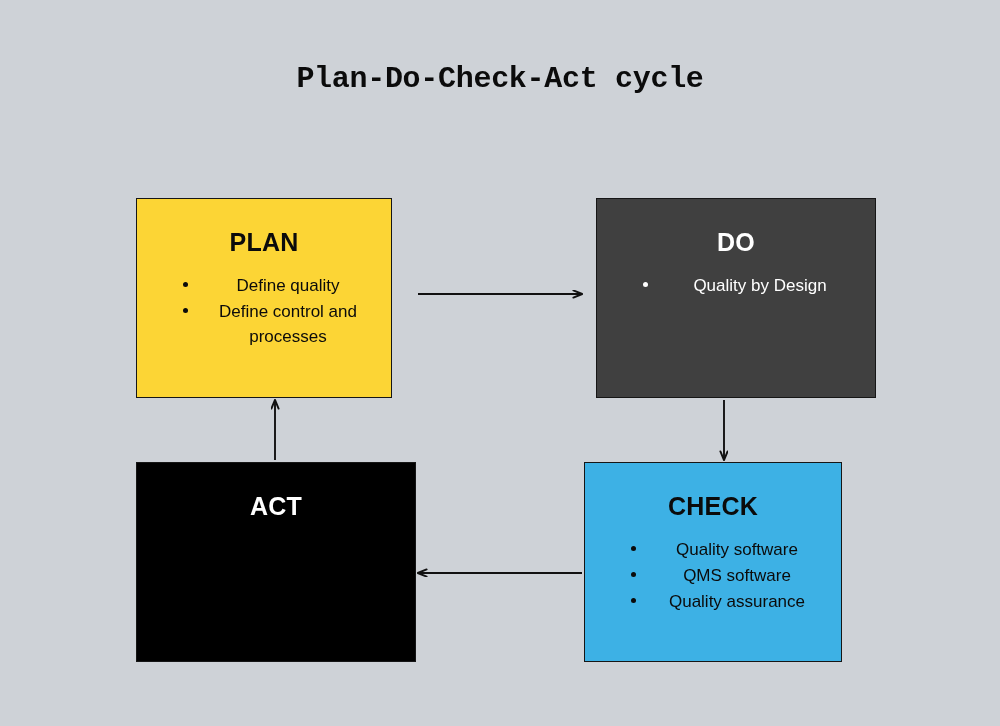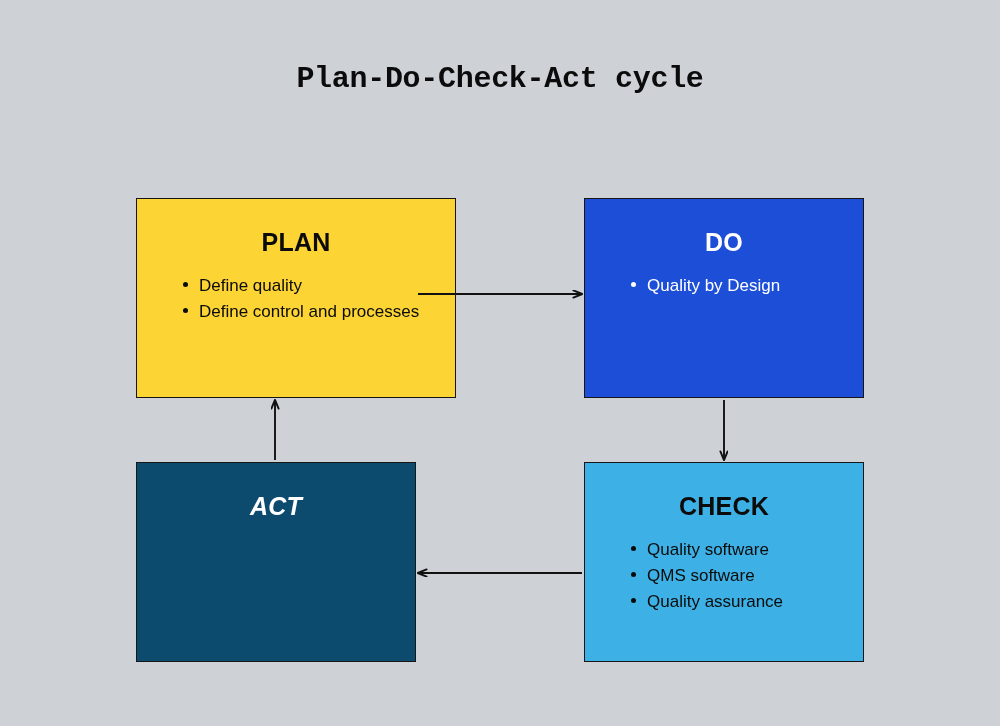--- a/index.html
+++ b/index.html
@@ -52,37 +52,38 @@
     margin: 16px 0 0 0;
     padding: 0 14px 0 46px;
     list-style: none;
   }
   .node-list li {
     font-size: 17px;
     line-height: 25px;
     margin: 0 0 1px 0;
     position: relative;
     padding-left: 16px;
+    text-align: center;
   }
   .node-list li .bullet-dot {
     position: absolute;
     left: 0;
     top: 9px;
     width: 5px;
     height: 5px;
     border-radius: 50%;
     background: currentColor;
     display: block;
   }
 
   
-  #node-plan  { left: 136px; top: 198px; width: 320px; height: 200px; }
+  #node-plan  { left: 136px; top: 198px; width: 256px; height: 200px; }
   #node-do    { left: 584px; top: 198px; width: 280px; height: 200px; }
   #node-act   { left: 136px; top: 462px; width: 280px; height: 200px; }
-  #node-check { left: 584px; top: 462px; width: 280px; height: 200px; }
+  #node-check { left: 584px; top: 462px; width: 258px; height: 200px; }
 
   .dark-text  { color: #0b0b0b; }
   .light-text { color: #ffffff; }
 
   .arrow-layer {
     position: absolute;
     left: 0; top: 0;
     width: 1000px; height: 726px;
     pointer-events: none;
   }
@@ -95,28 +96,28 @@
   <div id="page-title">Plan-Do-Check-Act cycle</div>
 
   <div class="node" id="node-plan" style="background:#fcd535;">
     <div class="node-title dark-text">PLAN</div>
     <ul class="node-list dark-text">
       <li><span class="bullet-dot"></span><span>Define quality</span></li>
       <li><span class="bullet-dot"></span><span>Define control and processes</span></li>
     </ul>
   </div>
 
-  <div class="node" id="node-do" style="background:#1d4ed8;">
+  <div class="node" id="node-do" style="background:#404040;margin-left:12px;">
     <div class="node-title light-text">DO</div>
     <ul class="node-list light-text">
       <li><span class="bullet-dot"></span><span>Quality by Design</span></li>
     </ul>
   </div>
 
-  <div class="node" id="node-act" style="background:#0c4a6e;font-style:italic;">
+  <div class="node" id="node-act" style="background:#000000;">
     <div class="node-title light-text">ACT</div>
   </div>
 
   <div class="node" id="node-check" style="background:#3db1e5;">
     <div class="node-title dark-text">CHECK</div>
     <ul class="node-list dark-text">
       <li><span class="bullet-dot"></span><span>Quality software</span></li>
       <li><span class="bullet-dot"></span><span>QMS software</span></li>
       <li><span class="bullet-dot"></span><span>Quality assurance</span></li>
     </ul>

